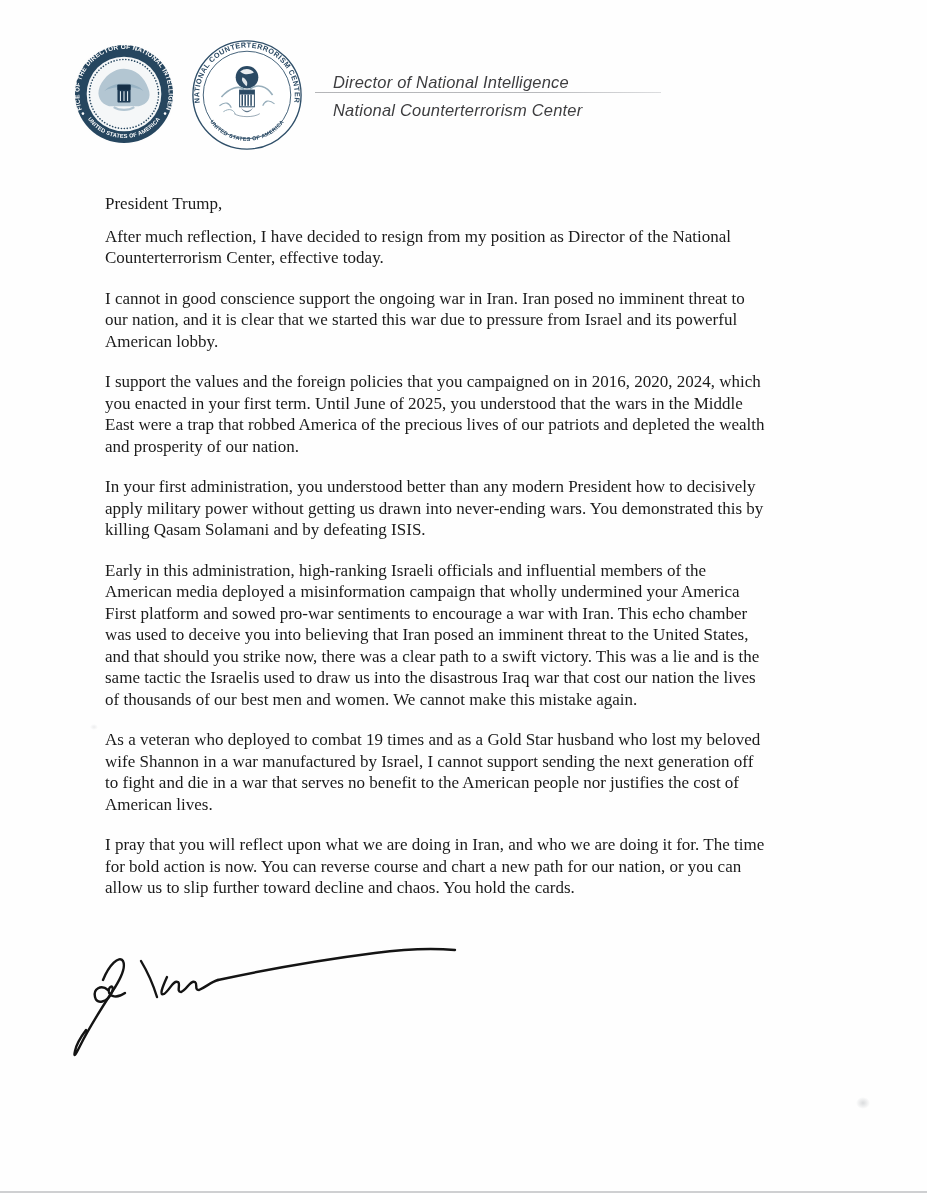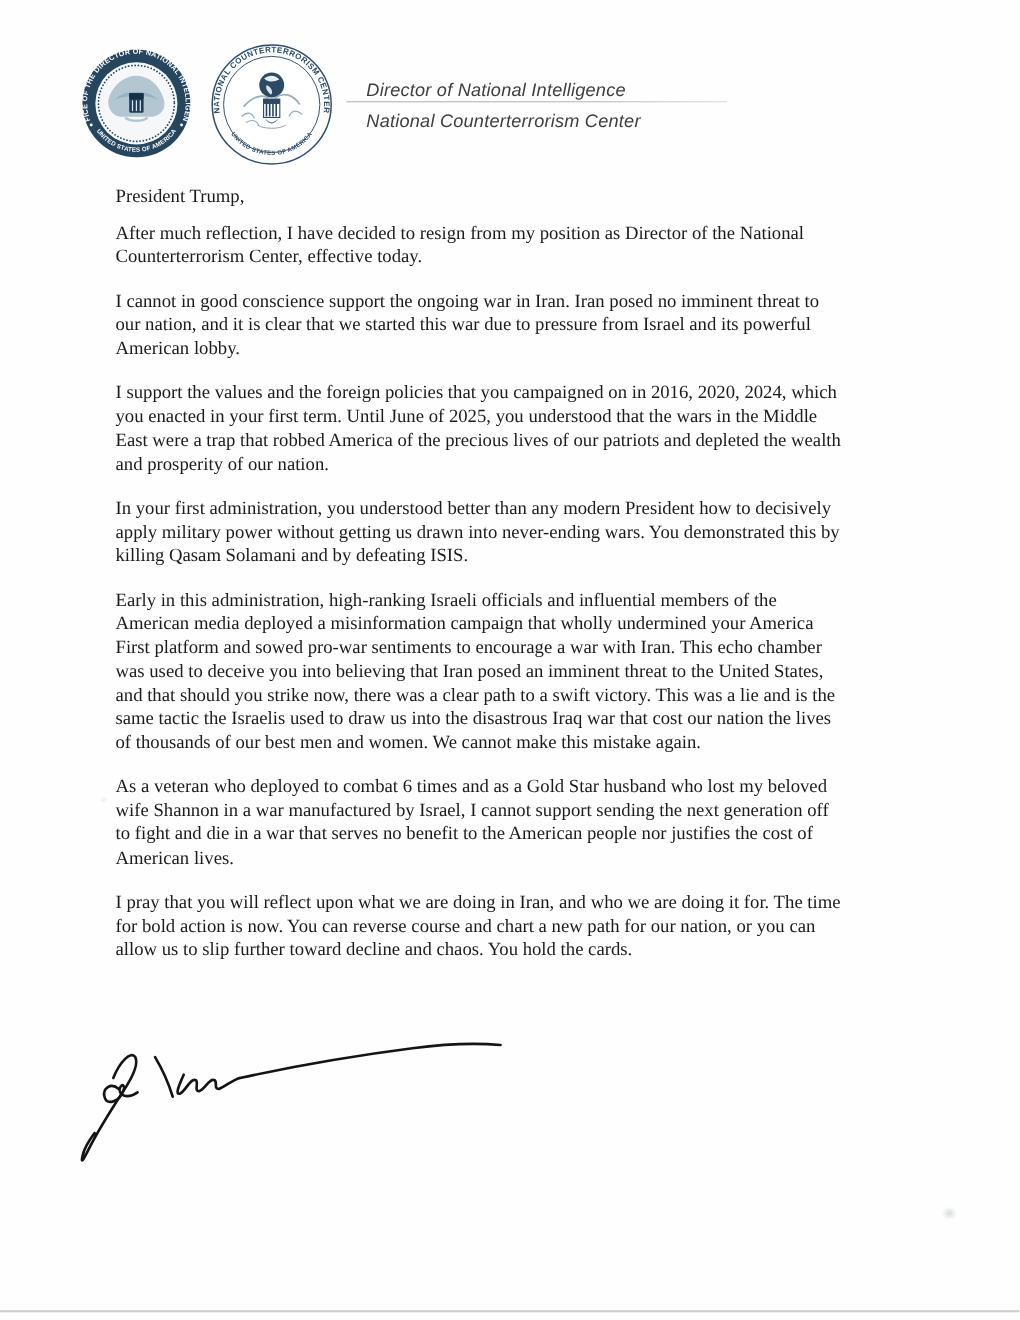--- a/index.html
+++ b/index.html
@@ -37,21 +37,21 @@
     top: 92px;
     width: 346px;
     height: 1.4px;
     background: linear-gradient(to right, #b4b5b8 0%, #b9babd 65%, #dcdddf 100%);
   }
 
   
   .letter-body {
     position: absolute;
     left: 105px;
-    top: 168px;
+    top: 193px;
     width: 762px;
     font-size: 17px;
     line-height: 21.5px;
   }
   .letter-body p {
     margin: 0 0 19px 0;
     white-space: pre-line;
   }
   .letter-body p.greeting { margin-bottom: 11px; }
 
@@ -171,21 +171,21 @@
     <p>In your first administration, you understood better than any modern President how to decisively
 apply military power without getting us drawn into never-ending wars. You demonstrated this by
 killing Qasam Solamani and by defeating ISIS.</p>
     <p>Early in this administration, high-ranking Israeli officials and influential members of the
 American media deployed a misinformation campaign that wholly undermined your America
 First platform and sowed pro-war sentiments to encourage a war with Iran. This echo chamber
 was used to deceive you into believing that Iran posed an imminent threat to the United States,
 and that should you strike now, there was a clear path to a swift victory. This was a lie and is the
 same tactic the Israelis used to draw us into the disastrous Iraq war that cost our nation the lives
 of thousands of our best men and women. We cannot make this mistake again.</p>
-    <p>As a veteran who deployed to combat 6 times and as a Gold Star husband who lost my beloved
+    <p>As a veteran who deployed to combat 19 times and as a Gold Star husband who lost my beloved
 wife Shannon in a war manufactured by Israel, I cannot support sending the next generation off
 to fight and die in a war that serves no benefit to the American people nor justifies the cost of
 American lives.</p>
     <p>I pray that you will reflect upon what we are doing in Iran, and who we are doing it for. The time
 for bold action is now. You can reverse course and chart a new path for our nation, or you can
 allow us to slip further toward decline and chaos. You hold the cards.</p>
   </main>
 
   <svg class="signature-svg" viewBox="0 0 400 132" aria-hidden="true">
     <g fill="none" stroke="#141414" stroke-width="2.4" stroke-linecap="round">

